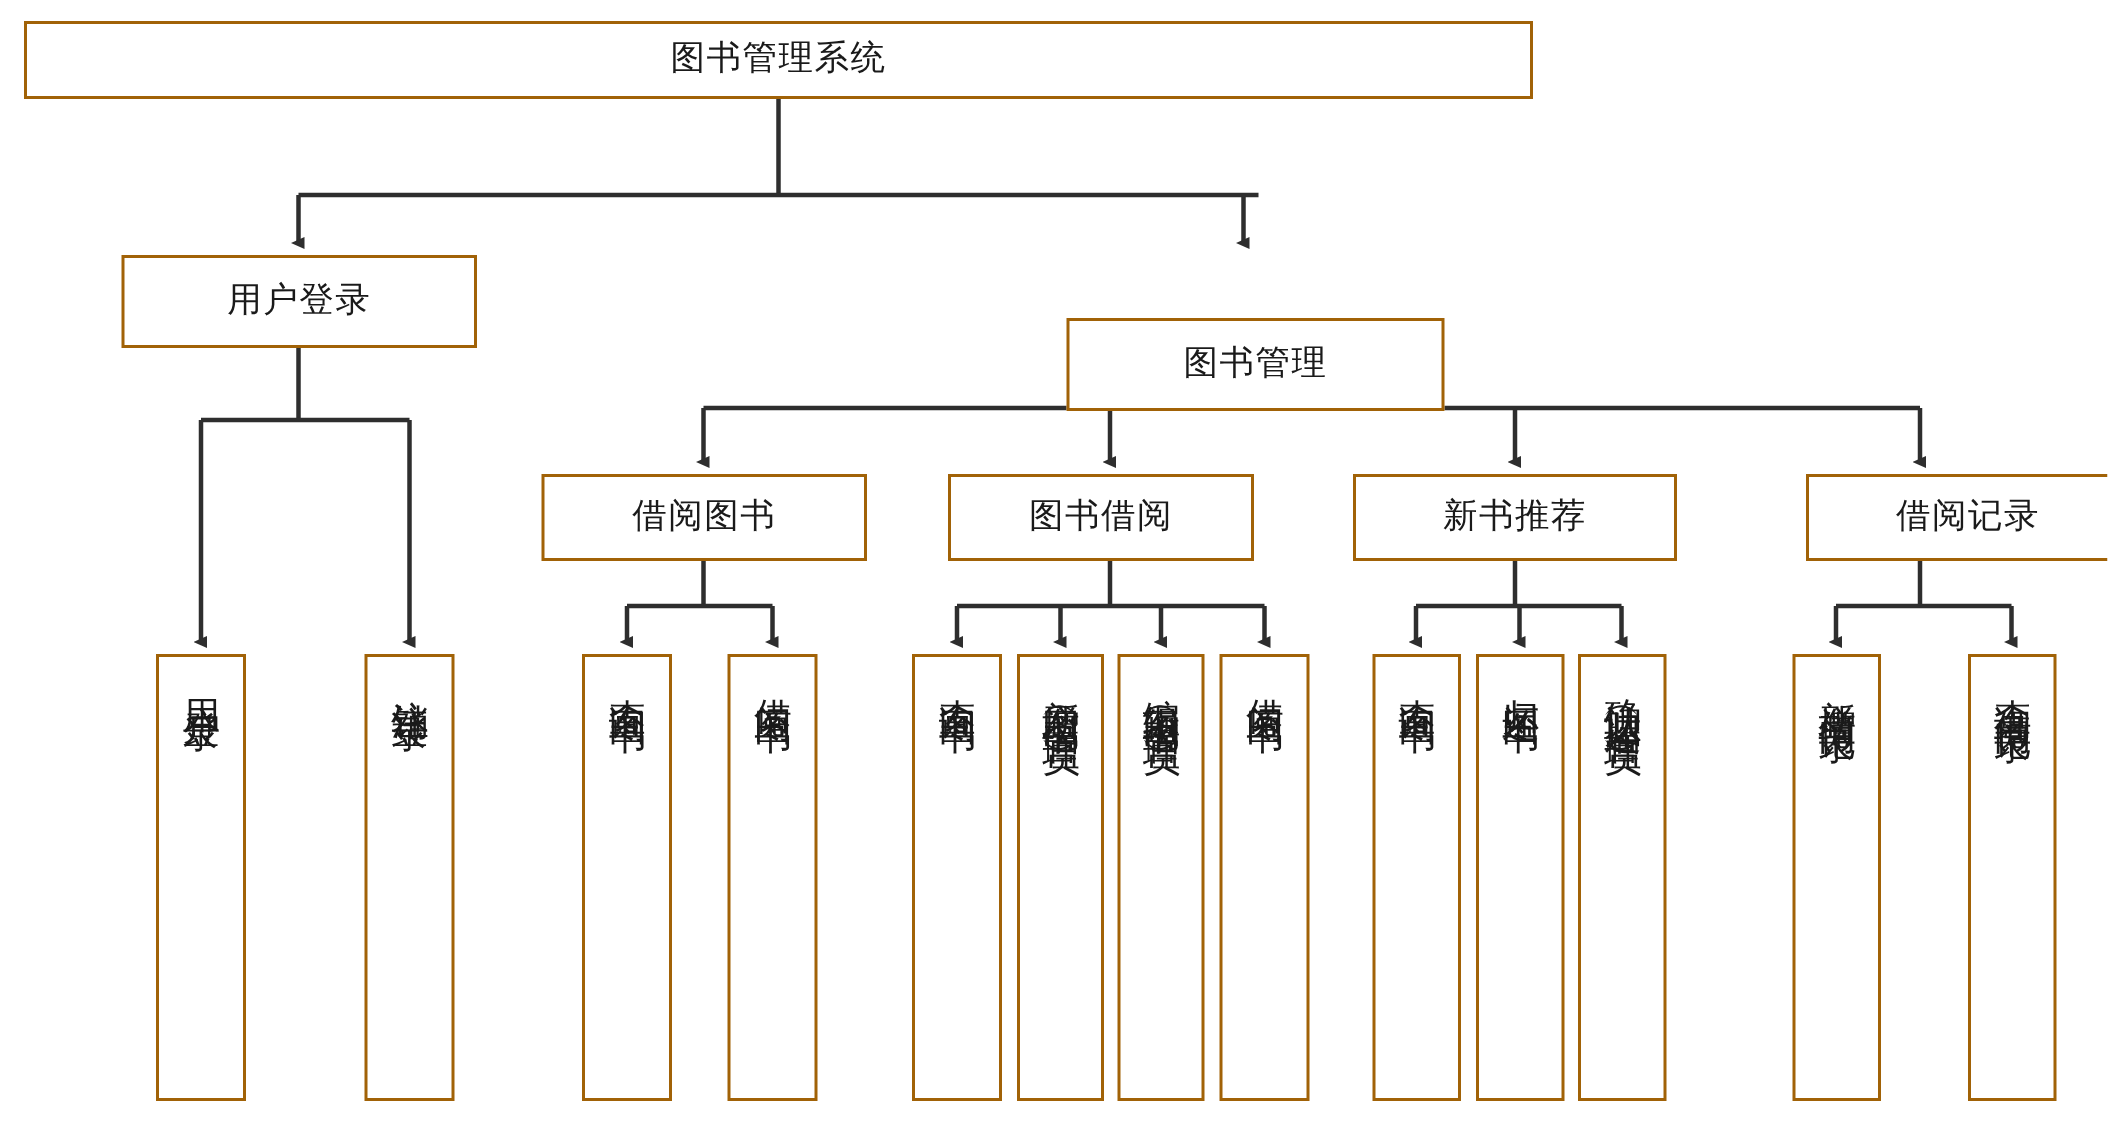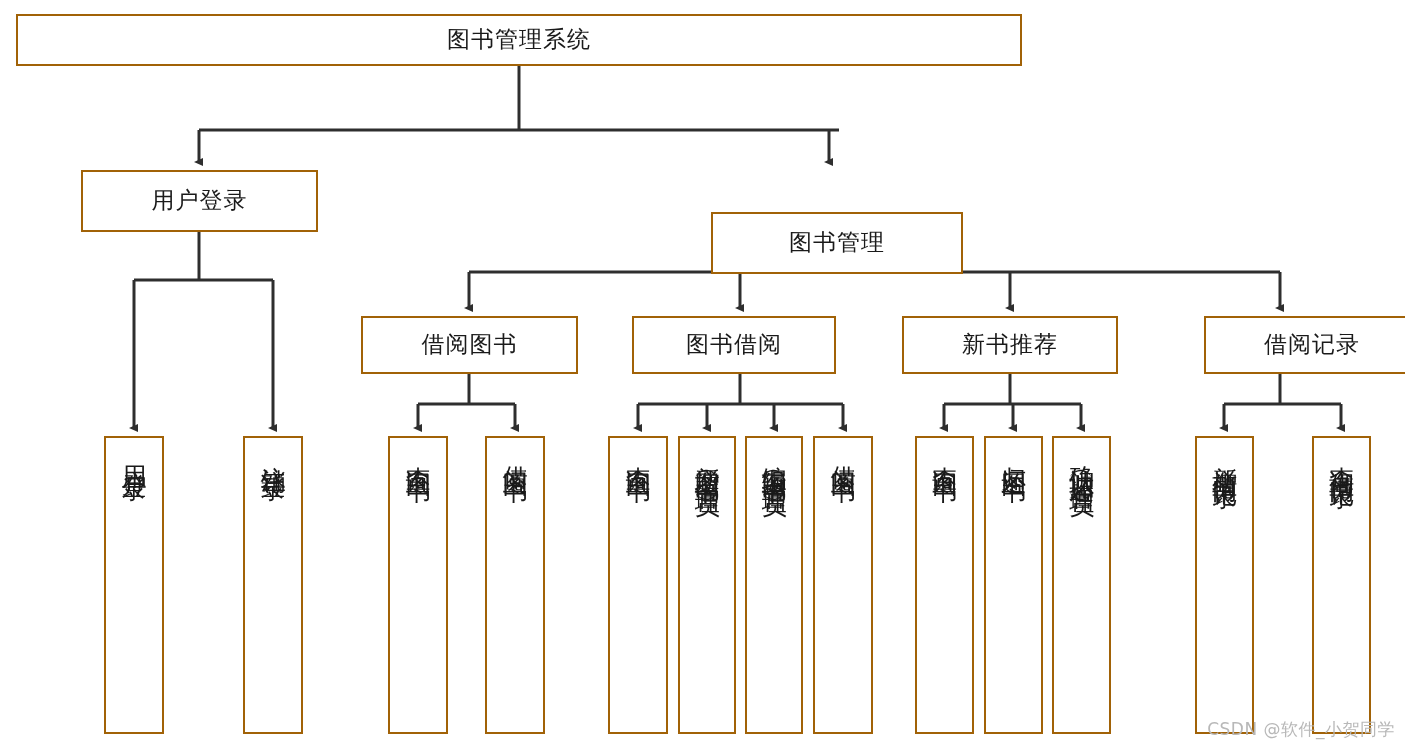--- a/index.html
+++ b/index.html
@@ -184,14 +184,13 @@
     <span class="label">确认归还（管理员）</span>
   </div>
 
   <div class="node vert" style="left:1195px; top:436px; width:59px; height:298px;">
     <span class="label">新增借阅记录</span>
   </div>
   <div class="node vert" style="left:1312px; top:436px; width:59px; height:298px;">
     <span class="label">查询借阅记录</span>
   </div>
 
-  <div class="watermark">CSDN @软件_小贺同学</div>
 </div>
 
 </body></html>

